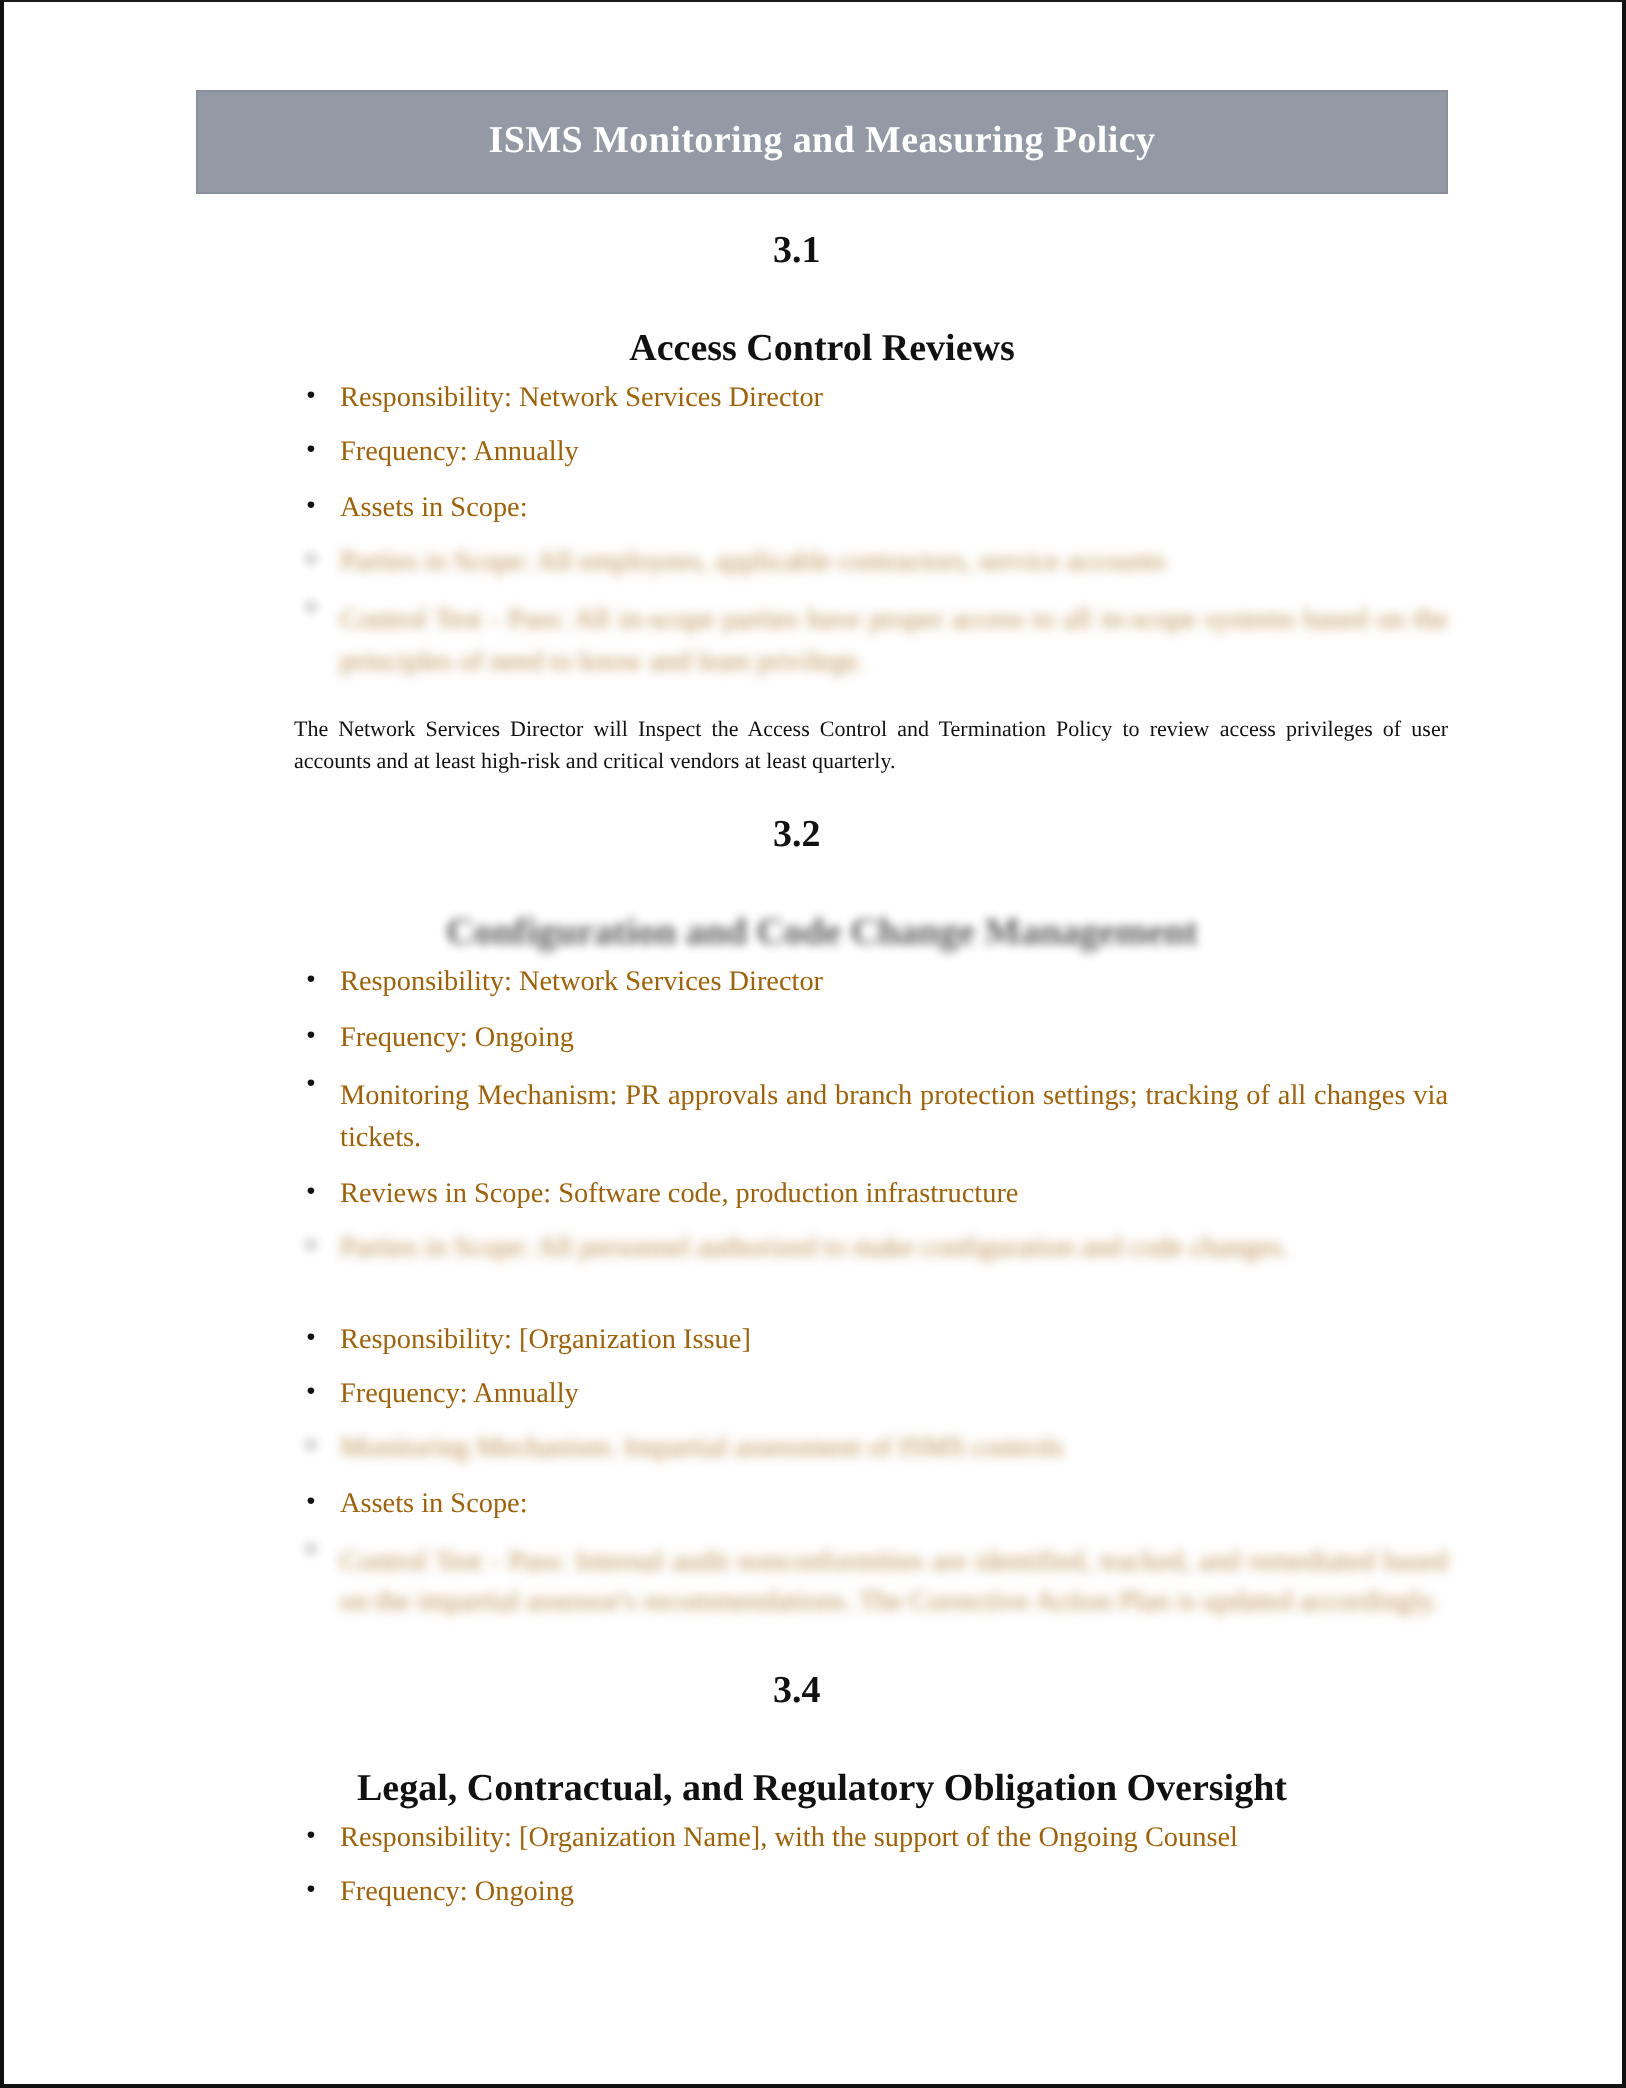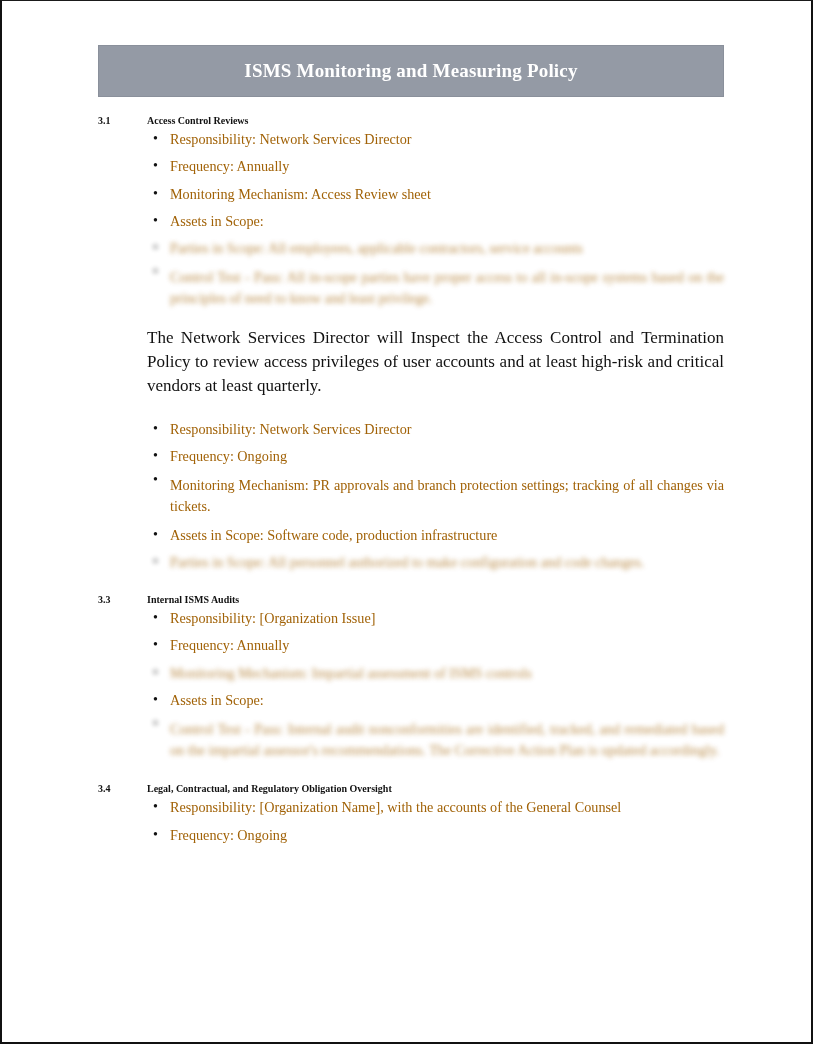--- a/index.html
+++ b/index.html
@@ -46,24 +46,25 @@
     letter-spacing: 0.2px;
     text-align: center;
   }
 
   
   .section {
     margin-top: 18px;
   }
   .section-head {
     display: flex;
-    align-items: flex-start;
+    align-items: center;
     font-weight: bold;
-    font-size: 10px;
+    font-size: 19px;
     color: #111111;
+    flex-direction: column;
   }
   .section-num {
     width: 49px;
     flex: 0 0 49px;
   }
   .section-title {
     flex: 1 1 auto;
   }
 
   ul.bullets {
@@ -90,21 +91,21 @@
     color: #111111;
   }
   ul.bullets li.wrap {
     line-height: 1.45;
     padding-top: 5px;
     padding-bottom: 5px;
   }
 
   .body-para {
     margin: 12px 0 0 49px;
-    font-size: 17px;
+    font-size: 11px;
     line-height: 1.42;
     color: #111111;
     text-align: justify;
     text-justify: inter-word;
   }
 
   
   .blurred {
     filter: blur(2.6px);
     opacity: 0.72;
@@ -152,56 +153,55 @@
 
     <div id="sections-root">
         <div class="section">
           <div class="section-head">
             <div class="section-num">3.1</div>
             <div class="section-title">Access Control Reviews</div>
           </div>
           <ul class="bullets">
             <li class="">Responsibility: Network Services Director</li>
             <li class="">Frequency: Annually</li>
-            <li class="">Monitoring Mechanism: Access Review sheet</li>
             <li class="">Assets in Scope:</li>
             <li class="blurred">Parties in Scope: All employees, applicable contractors, service accounts</li>
             <li class="blurred wrap">Control Test - Pass: All in-scope parties have proper access to all in-scope systems based on the principles of need to know and least privilege.</li>
           </ul>
           <div class="body-para">The Network Services Director will Inspect the Access Control and Termination Policy to review access privileges of user accounts and at least high-risk and critical vendors at least quarterly.</div>
         </div>
         <div class="section">
+          <div class="section-head">
+            <div class="section-num">3.2</div>
+            <div class="section-title blurred-heading">Configuration and Code Change Management</div>
+          </div>
           <ul class="bullets">
             <li class="">Responsibility: Network Services Director</li>
             <li class="">Frequency: Ongoing</li>
             <li class="wrap">Monitoring Mechanism: PR approvals and branch protection settings; tracking of all changes via tickets.</li>
-            <li class="">Assets in Scope: Software code, production infrastructure</li>
+            <li class="">Reviews in Scope: Software code, production infrastructure</li>
             <li class="blurred">Parties in Scope: All personnel authorized to make configuration and code changes.</li>
           </ul>
         </div>
         <div class="section">
-          <div class="section-head">
-            <div class="section-num">3.3</div>
-            <div class="section-title">Internal ISMS Audits</div>
-          </div>
           <ul class="bullets">
             <li class="">Responsibility: [Organization Issue]</li>
             <li class="">Frequency: Annually</li>
             <li class="blurred">Monitoring Mechanism: Impartial assessment of ISMS controls</li>
             <li class="">Assets in Scope:</li>
             <li class="blurred wrap">Control Test - Pass: Internal audit nonconformities are identified, tracked, and remediated based on the impartial assessor's recommendations. The Corrective Action Plan is updated accordingly.</li>
           </ul>
         </div>
         <div class="section">
           <div class="section-head">
             <div class="section-num">3.4</div>
             <div class="section-title">Legal, Contractual, and Regulatory Obligation Oversight</div>
           </div>
           <ul class="bullets">
-            <li class="">Responsibility: [Organization Name], with the accounts of the General Counsel</li>
+            <li class="">Responsibility: [Organization Name], with the support of the Ongoing Counsel</li>
             <li class="">Frequency: Ongoing</li>
           </ul>
         </div>
       </div>
 
   </div>
 
 
 </div>
 

